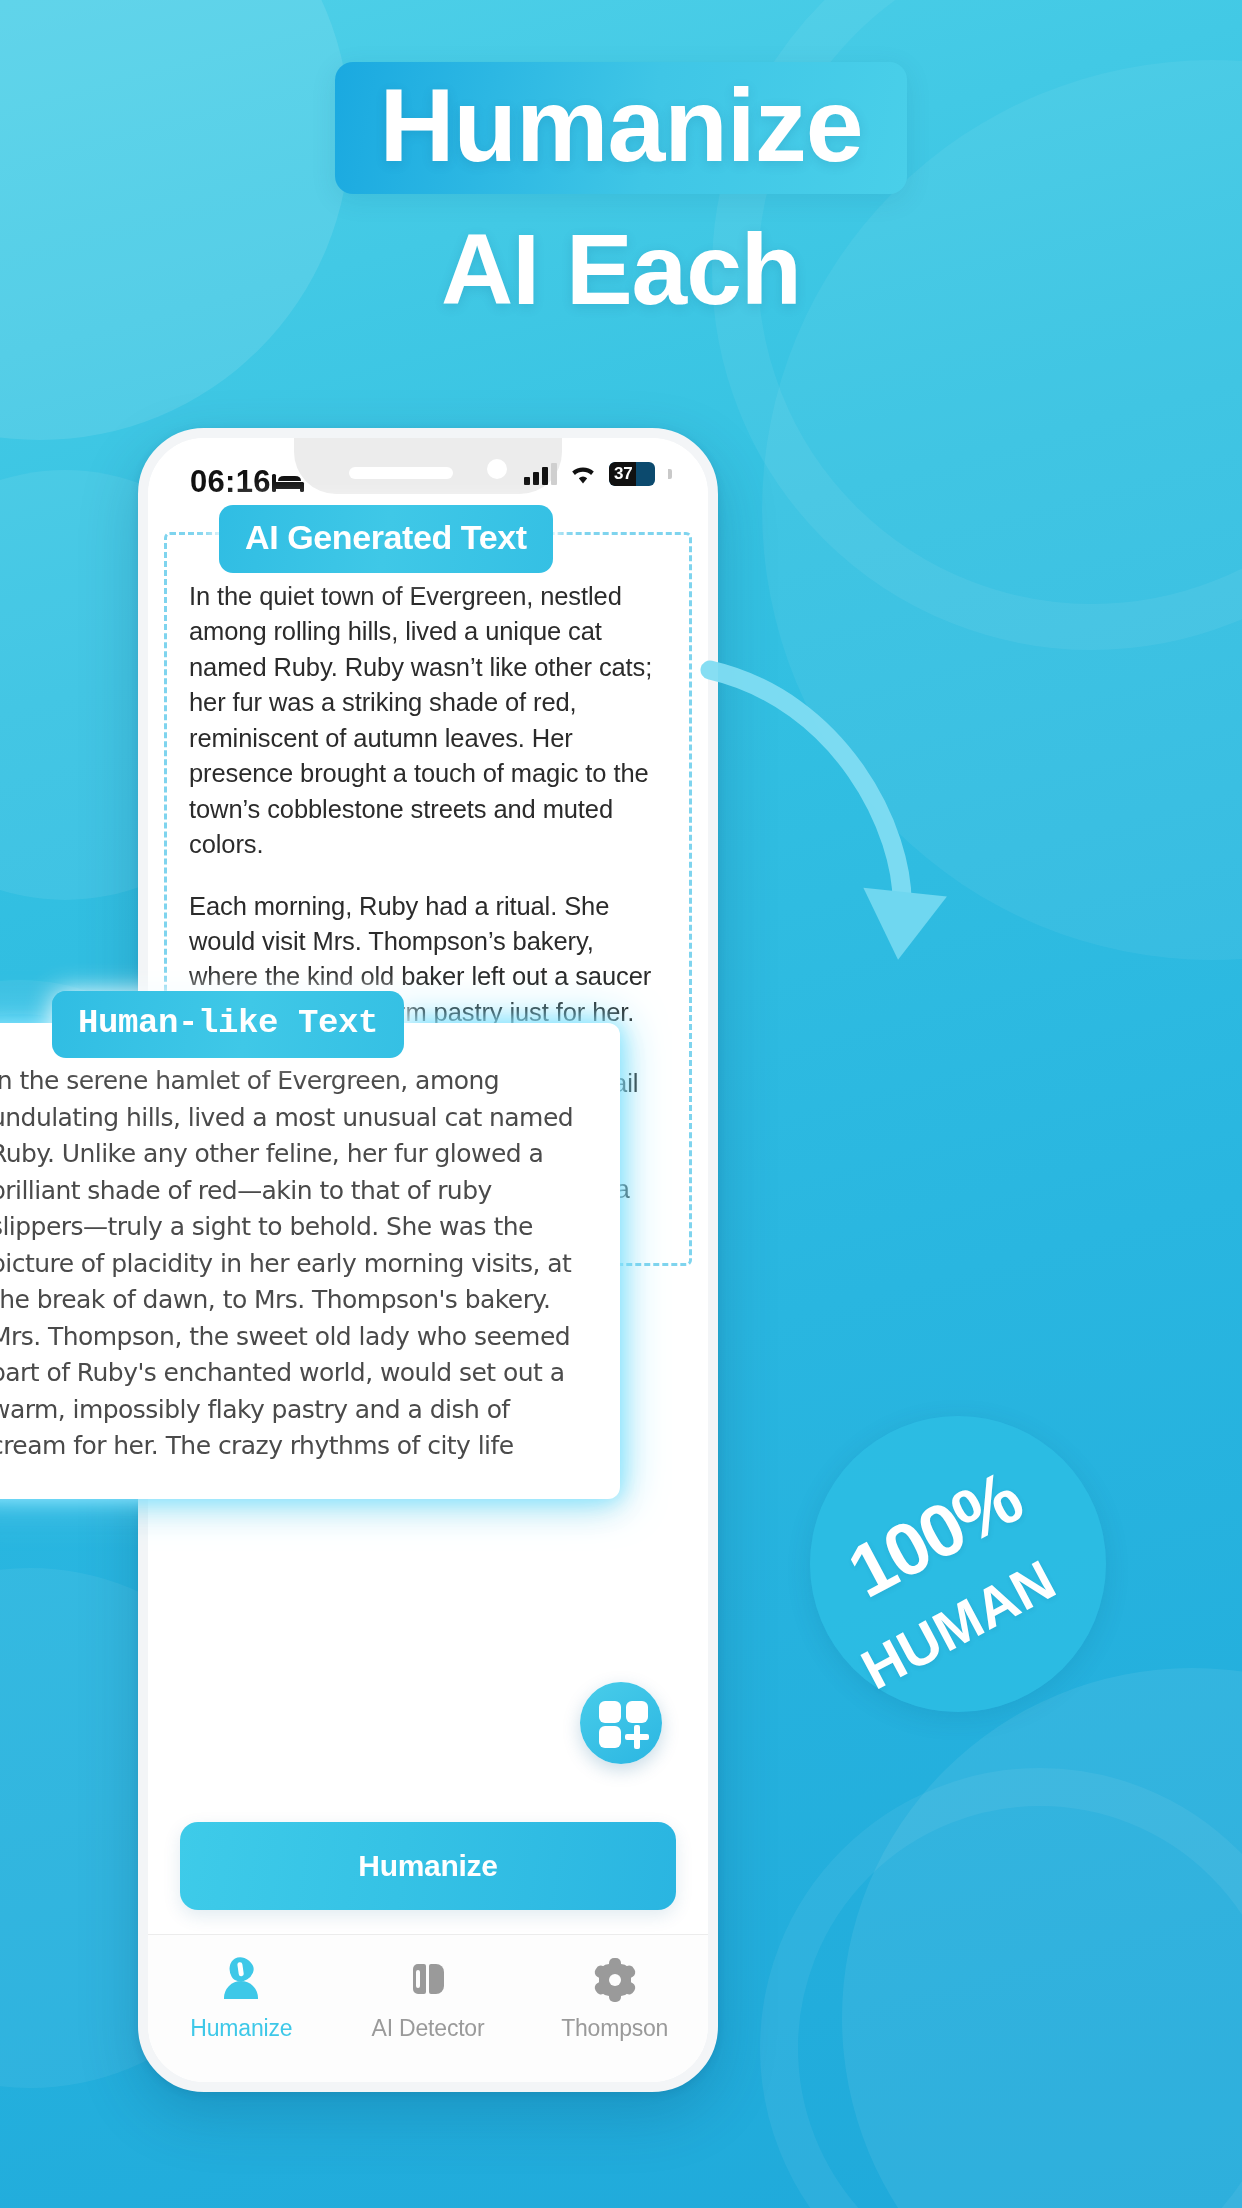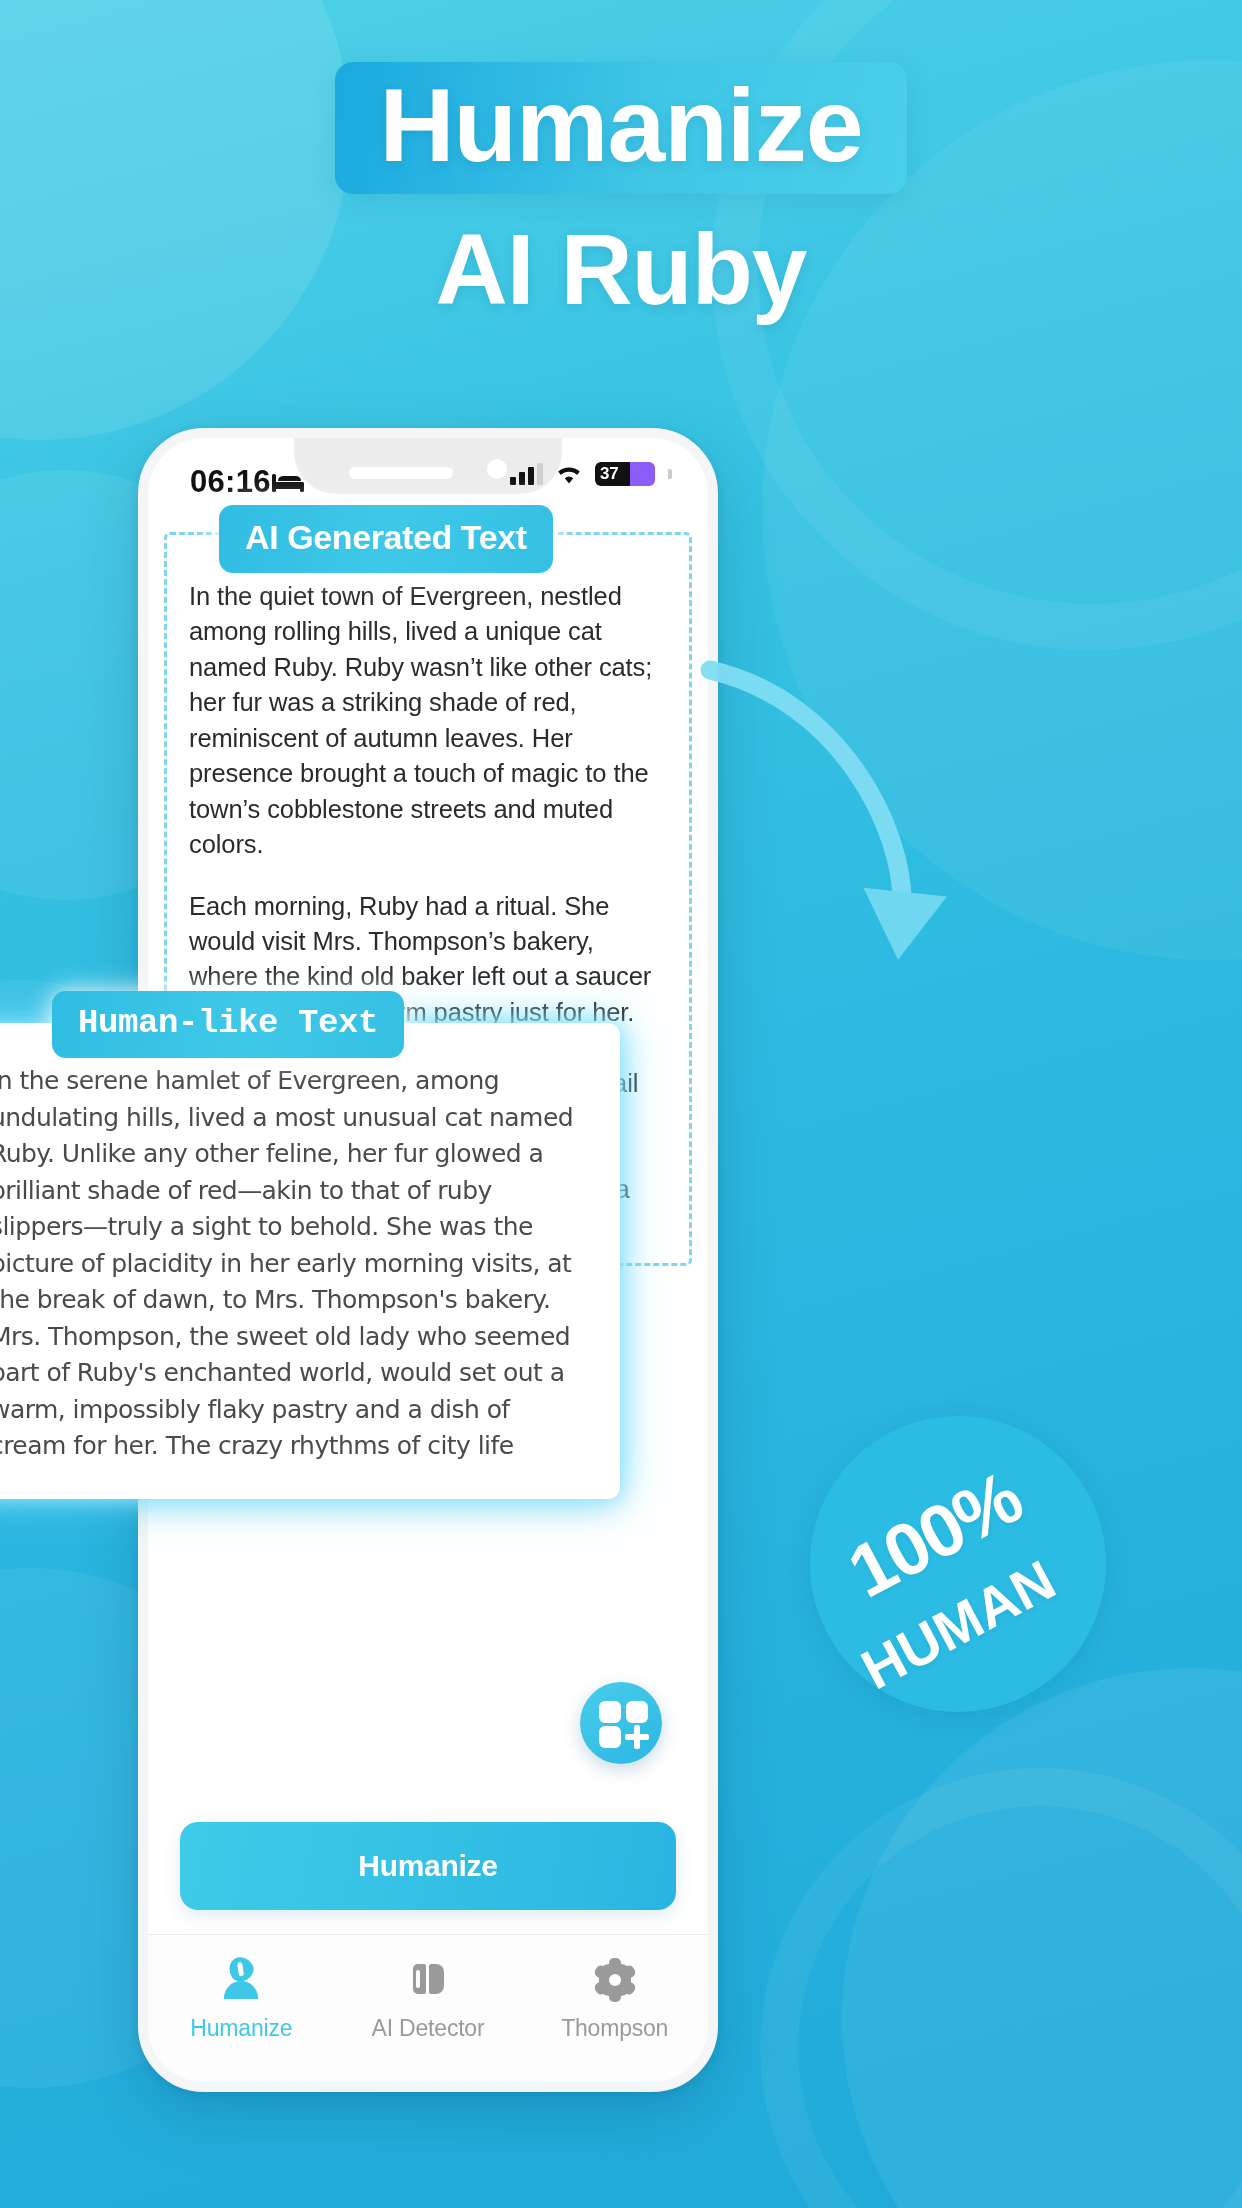--- a/index.html
+++ b/index.html
@@ -115,22 +115,22 @@
     display: flex; align-items: center; gap: 11px;
   }
   .bars { display: flex; align-items: flex-end; gap: 3px; height: 22px; }
   .bars i { display:block; width: 6px; background:#111; border-radius:1px; }
   .bars i:nth-child(1){height:8px}
   .bars i:nth-child(2){height:13px}
   .bars i:nth-child(3){height:18px}
   .bars i:nth-child(4){height:22px; background:#cfcfcf}
   .batt {
     position: relative;
-    width: 60px; height: 24px; border-radius: 6px;
-    background: #8b5cf6; overflow: hidden;
+    width: 46px; height: 24px; border-radius: 6px;
+    background: #0c4a6e; overflow: hidden;
     display:flex; align-items:center;
   }
   .batt .fill {
     position:absolute; left:0; top:0; bottom:0; width: 58%;
     background:#111; border-radius: 6px 0 0 6px;
   }
   .batt .num {
     position: relative; z-index:2;
     color: #fff; font-size: 17px; font-weight: bold;
     margin-left: 5px; letter-spacing: -.3px;
@@ -331,21 +331,21 @@
   <div class="blob b5"></div>
   <div class="ring r1"></div>
   <div class="ring r2"></div>
   <div class="ring r3"></div>
 
   <div class="headline">
     <div class="hl-line1">
       <span class="hl-text">Humanize</span>
     </div>
     <div class="hl-line2">
-      <span class="hl-text">AI Ruby</span>
+      <span class="hl-text">AI Each</span>
     </div>
   </div>
 
   <div id="phone">
     <div id="screen">
 
       <div class="statusbar">
         <div class="sb-time">
           <span>06:16</span>
           <svg class="bed-icon" width="34" height="24" viewBox="0 0 34 24">

